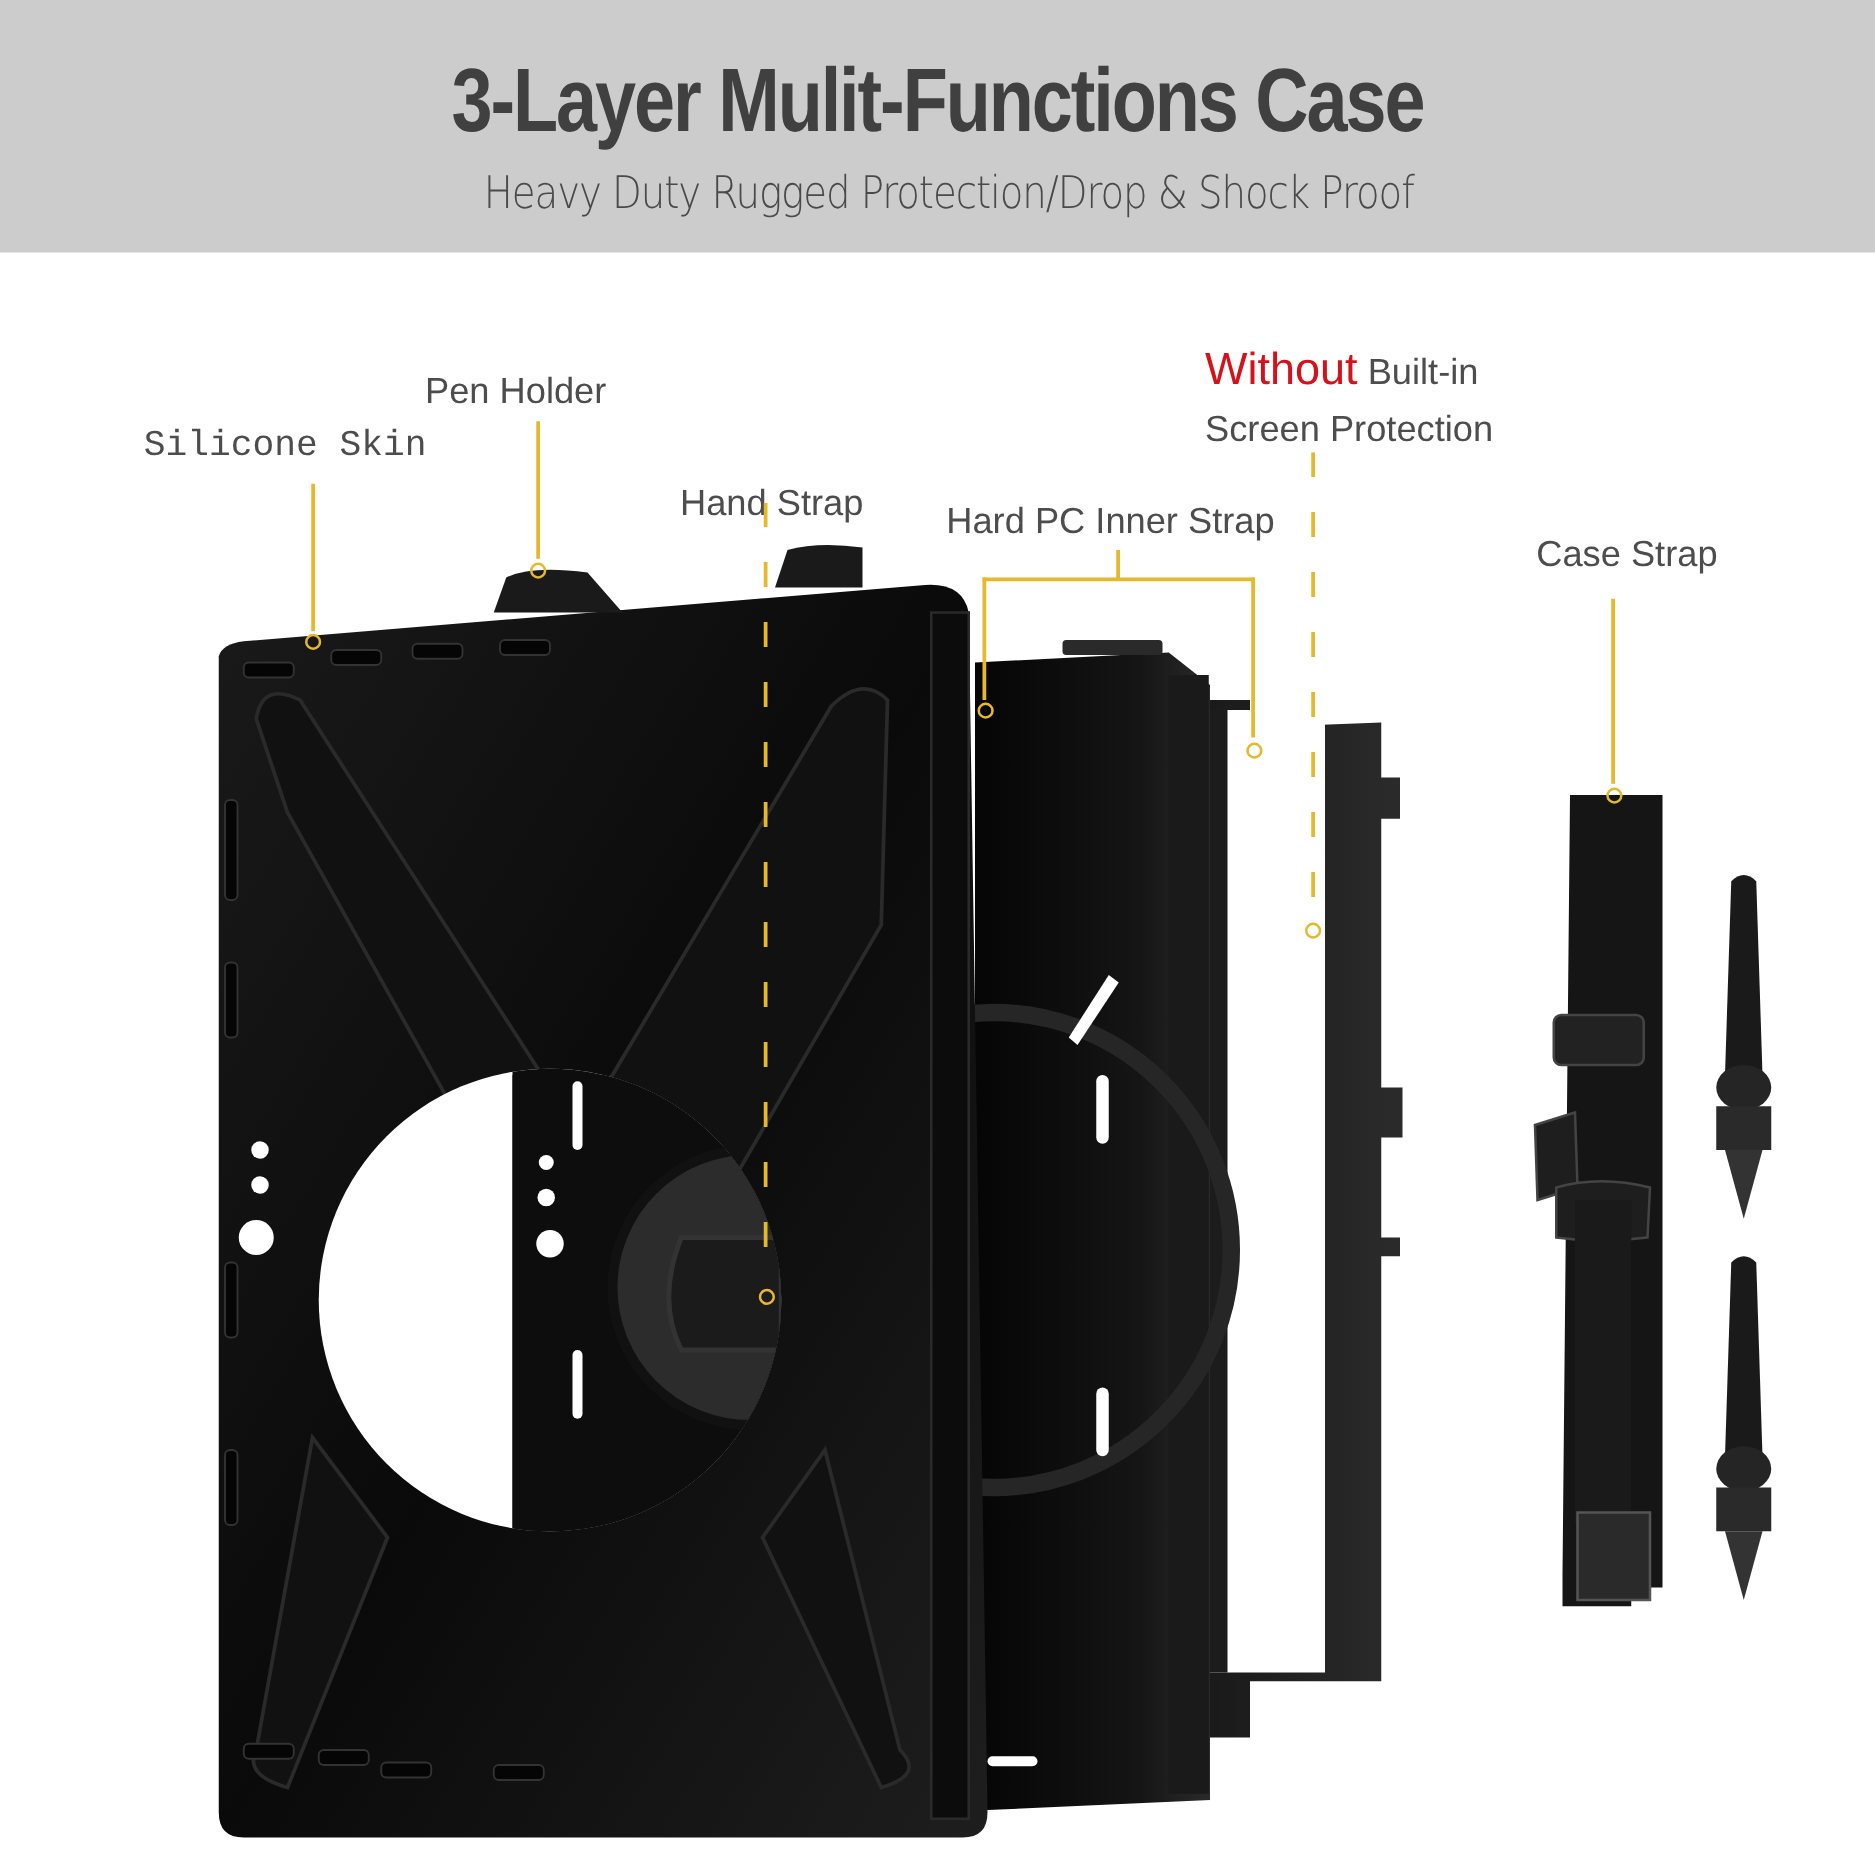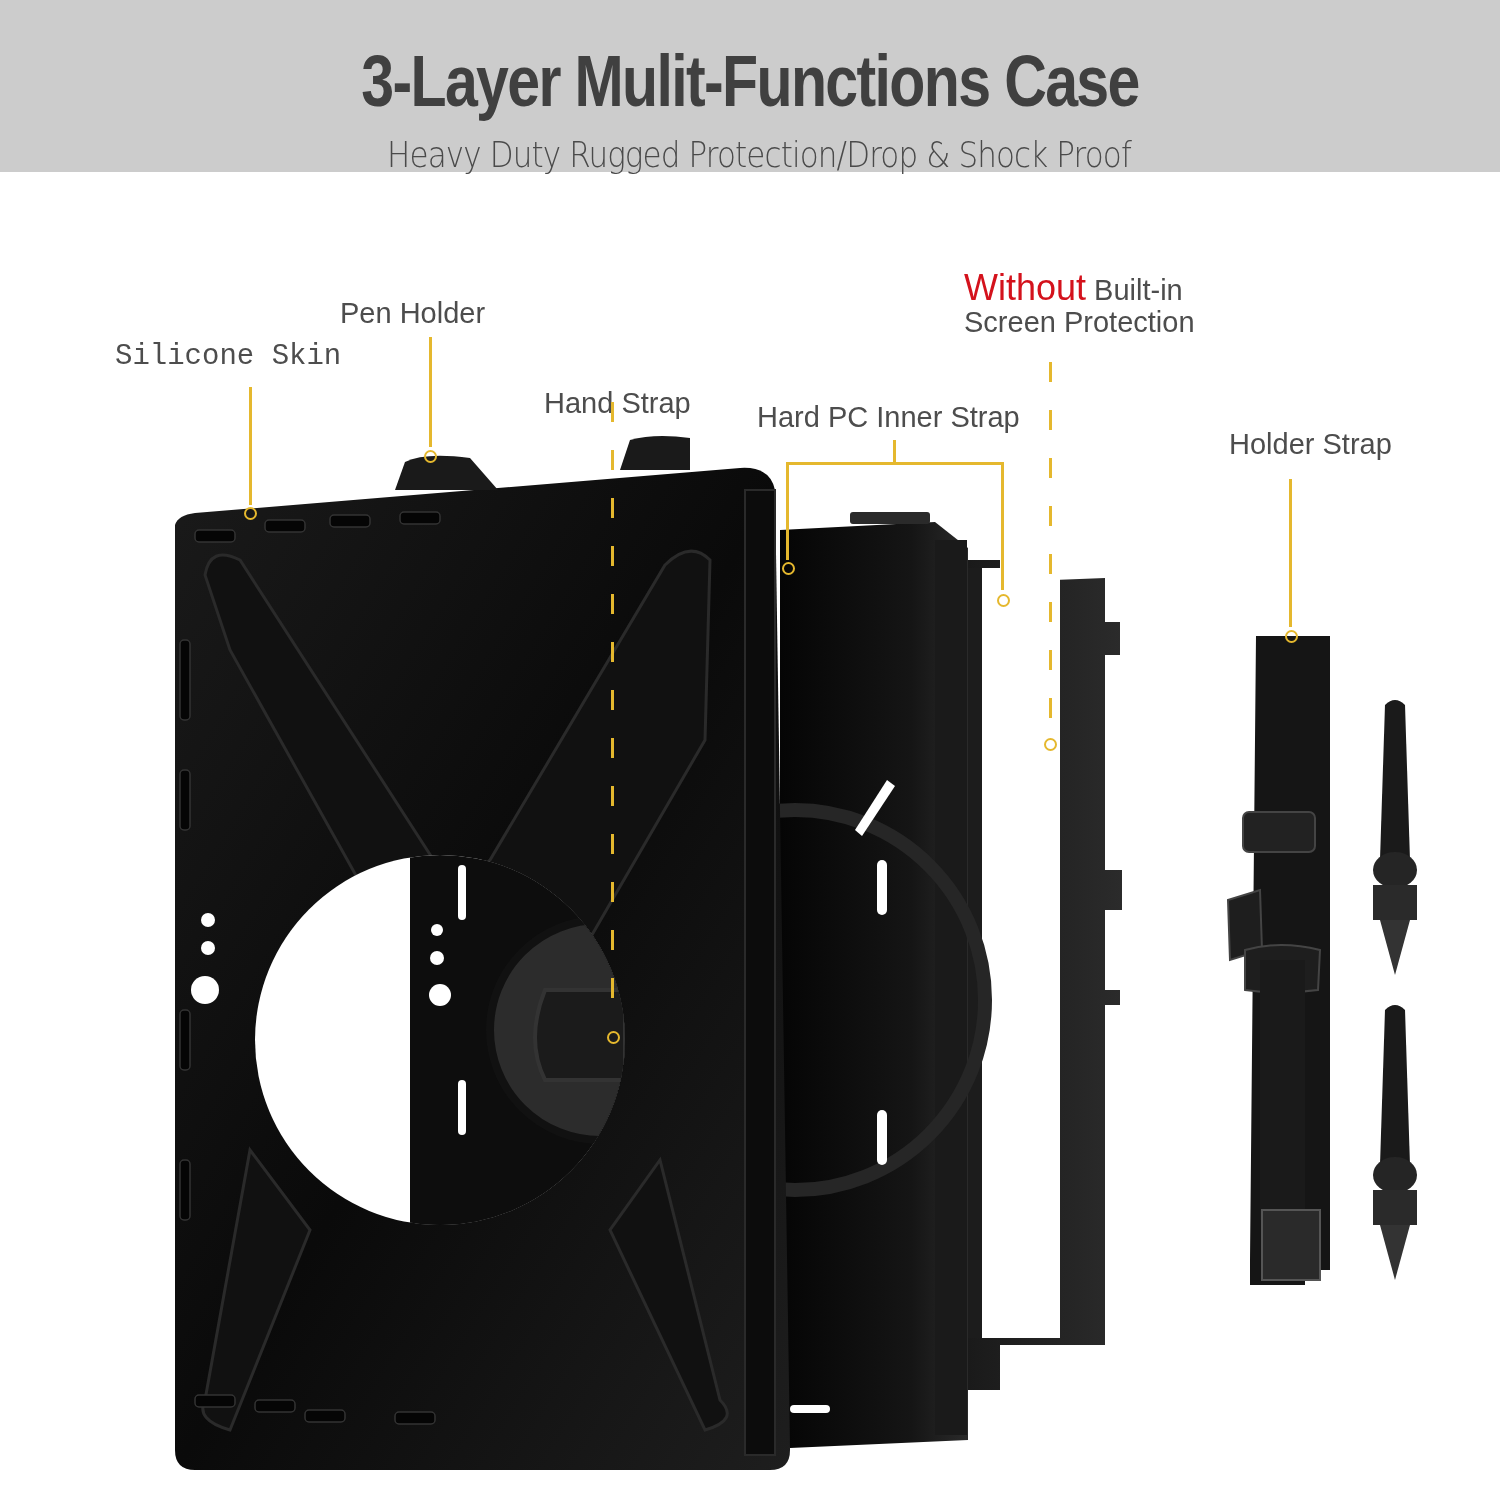--- a/index.html
+++ b/index.html
@@ -1,17 +1,17 @@
 <!DOCTYPE html>
 <html><head>
 <meta charset="utf-8">
 <style>
   html,body{margin:0;padding:0;}
   body{width:1500px;height:1500px;position:relative;overflow:hidden;background:#ffffff;font-family:"Liberation Sans",sans-serif;}
-  .banner{position:absolute;left:0;top:0;width:1500px;height:172px;background:#cccccc;}
+  .banner{position:absolute;left:0;top:0;width:1500px;height:202px;background:#cccccc;}
   .title{position:absolute;left:0;top:40px;width:1500px;text-align:center;font-family:"Liberation Sans",sans-serif;font-weight:bold;font-size:72px;color:#404040;letter-spacing:-2px;transform:scaleX(0.82);transform-origin:center;}
   .subtitle{position:absolute;left:0;top:134px;width:1518px;text-align:center;font-family:"DejaVu Sans",sans-serif;font-weight:200;font-size:36px;color:#4a4a4a;letter-spacing:-1px;transform:scaleX(0.86);transform-origin:center;}
   .label{position:absolute;font-family:"Liberation Sans",sans-serif;font-size:29px;color:#4d4d4d;white-space:nowrap;}
   .label .red{color:#d4121c;font-size:36px;}
   .line{position:absolute;background:#e5b82e;}
   .dash{position:absolute;width:3px;background:repeating-linear-gradient(to bottom,#e5b82e 0 20px,transparent 20px 48px);}
   .dot{position:absolute;width:9px;height:9px;border:2.5px solid #e5b82e;border-radius:50%;background:transparent;}
   .scene{position:absolute;left:0;top:0;width:1500px;height:1500px;}
 </style>
 </head>
@@ -140,23 +140,23 @@
 <div class="dot" style="left:607px;top:1031px;"></div>
 
 <div class="label" style="left:757px;top:401px;">Hard PC Inner Strap</div>
 <div class="line" style="left:893px;top:440px;width:3px;height:24px;"></div>
 <div class="line" style="left:786px;top:462px;width:218px;height:3px;"></div>
 <div class="line" style="left:786px;top:462px;width:3px;height:98px;"></div>
 <div class="line" style="left:1001px;top:462px;width:3px;height:128px;"></div>
 <div class="dot" style="left:782px;top:562px;"></div>
 <div class="dot" style="left:997px;top:594px;"></div>
 
-<div class="label" style="left:964px;top:272px;line-height:32px;">
+<div class="label" style="left:964px;top:272px;line-height:46px;">
   <span class="red">Without</span>
   <span>Built-in</span><br>
   <span>Screen Protection</span>
 </div>
 <div class="dash" style="left:1049px;top:362px;height:365px;"></div>
 <div class="dot" style="left:1044px;top:738px;"></div>
 
-<div class="label" style="left:1229px;top:428px;">Holder Strap</div>
+<div class="label" style="left:1229px;top:428px;">Case Strap</div>
 <div class="line" style="left:1289px;top:479px;width:3px;height:148px;"></div>
 <div class="dot" style="left:1285px;top:630px;"></div>
 
 </body></html>

